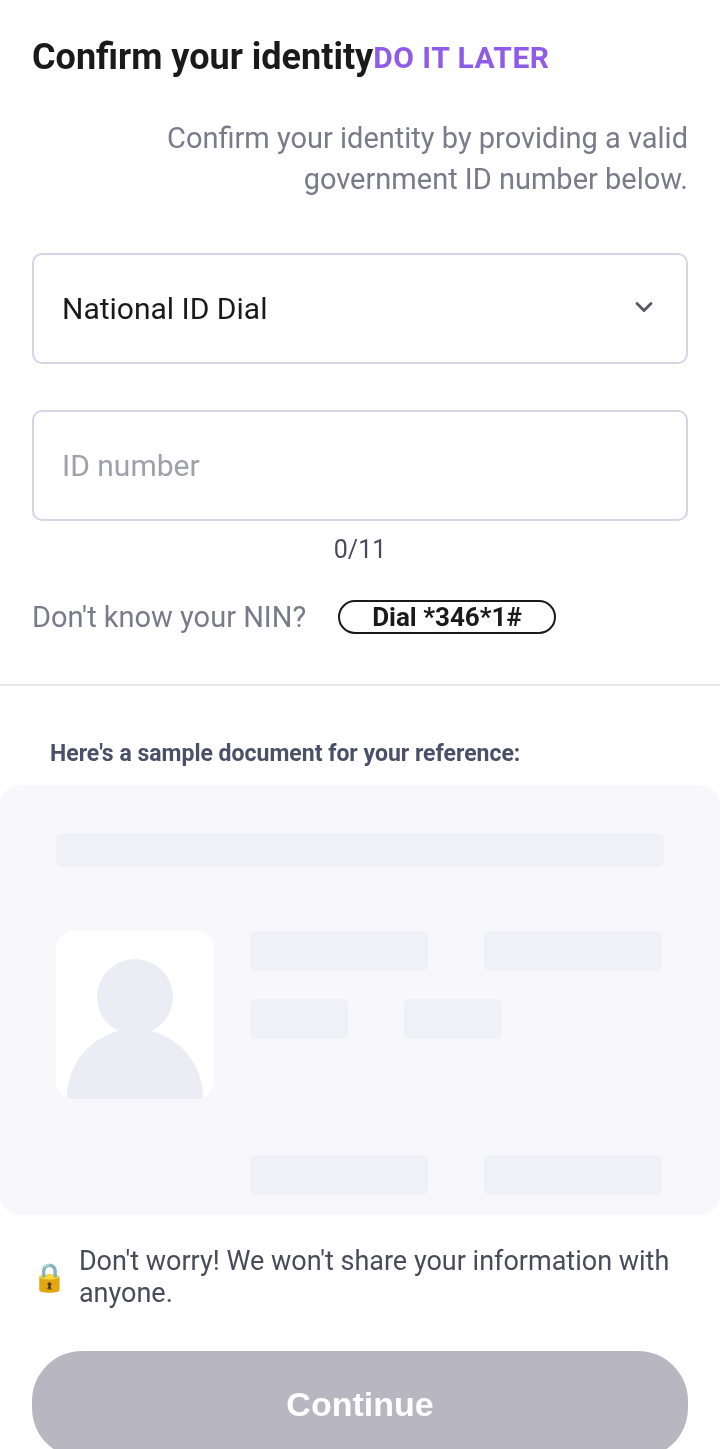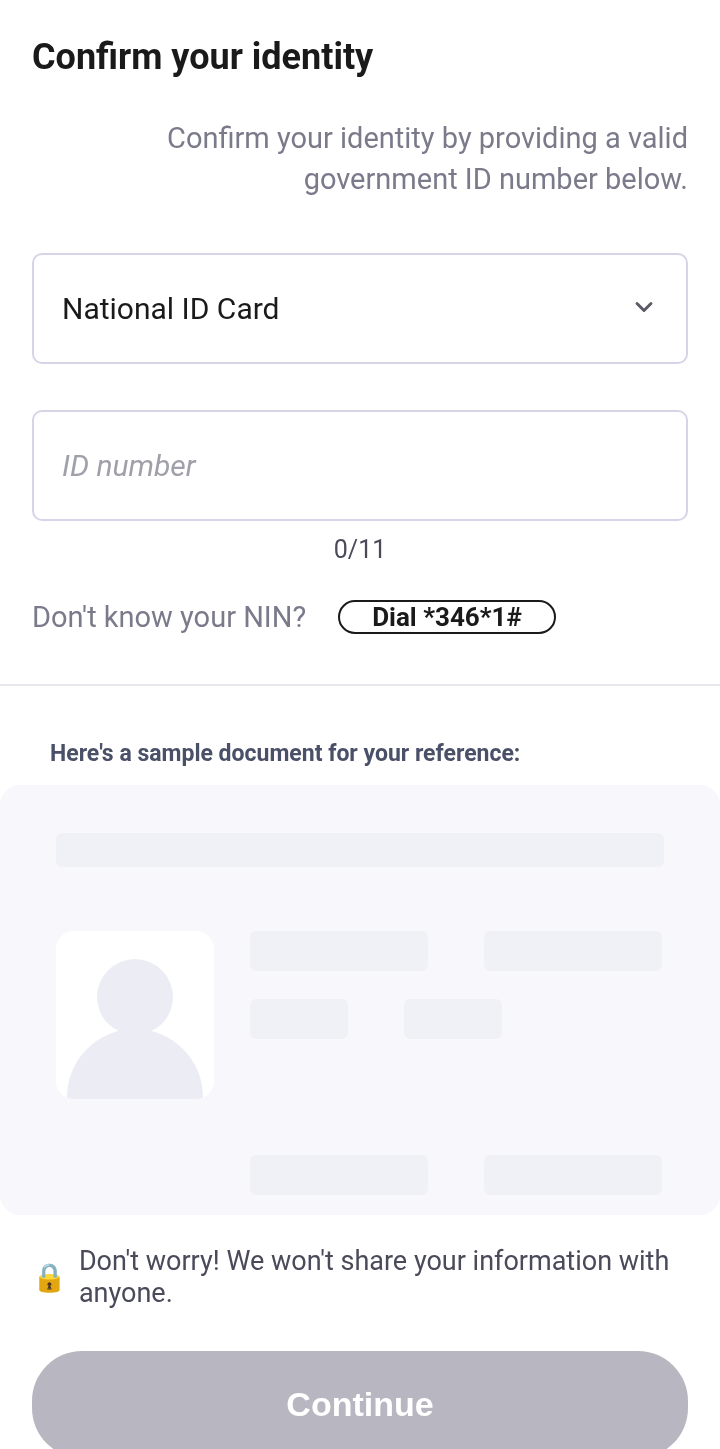--- a/index.html
+++ b/index.html
@@ -59,21 +59,20 @@
       height: 28px;
     }
     .input-field {
       border: 2px solid #d8d4e8;
       border-radius: 10px;
       padding: 36px 28px;
       font-size: 30px;
       color: #1a1a1a;
       width: 100%;
       font-family: inherit;
-      font-style: italic;
     }
     .input-field::placeholder {
       color: #a0a0ab;
     }
     .counter {
       text-align: center;
       font-size: 25px;
       color: #4a4a5a;
       margin-top: 14px;
       margin-bottom: 36px;
@@ -214,26 +213,27 @@
       border-radius: 50px;
       padding: 34px 0;
     }
   </style>
 </head>
 <body>
 
 <div class="container">
   <div class="header">
     <div class="title">Confirm your identity</div>
+    <div class="later-link">DO IT LATER</div>
   </div>
 
   <div class="subtitle">Confirm your identity by providing a valid government ID number below.</div>
 
   <div class="select-field">
-    <span class="select-text">National ID Card</span>
+    <span class="select-text">National ID Dial</span>
     <span>
       <svg class="chevron" viewBox="0 0 24 24" fill="none" stroke="#5a5a66" stroke-width="2.5" stroke-linecap="round" stroke-linejoin="round">
         <polyline points="6 9 12 15 18 9"></polyline>
       </svg>
     </span>
   </div>
 
   <input type="text" class="input-field" placeholder="ID number" style="">
 
   <div class="counter">0/11</div>

